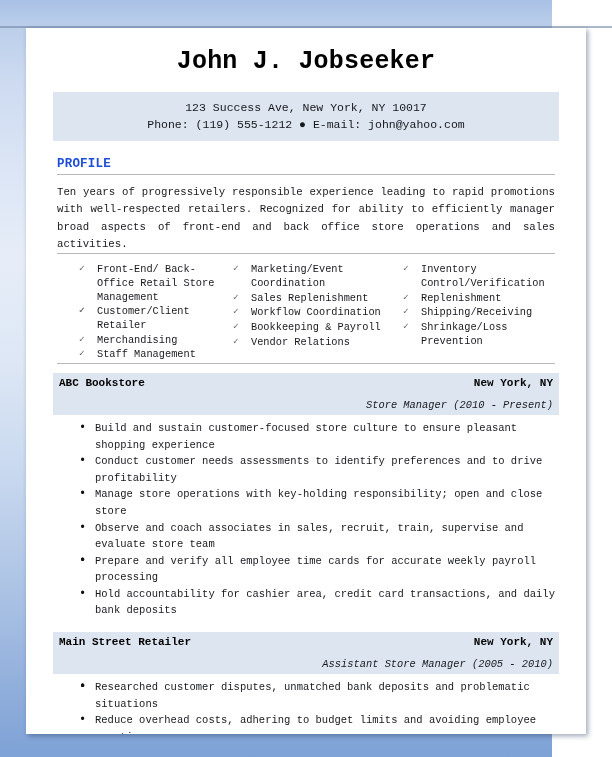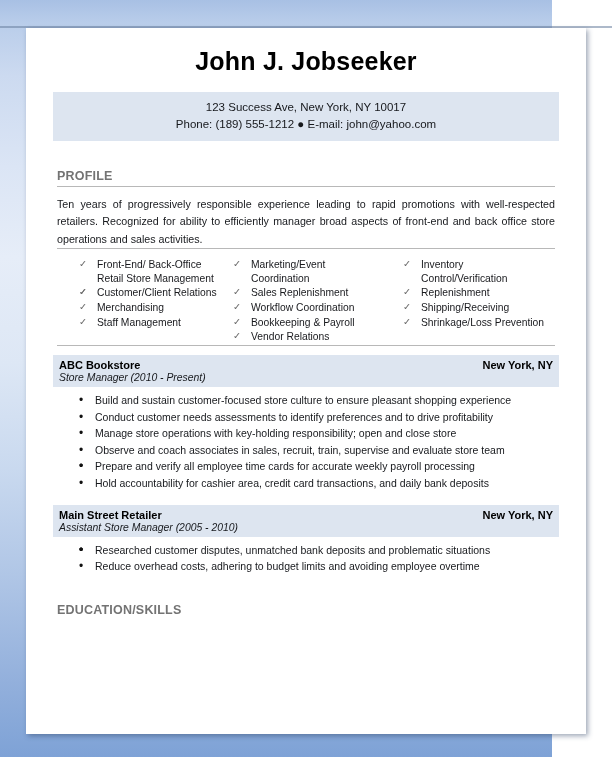--- a/index.html
+++ b/index.html
@@ -25,20 +25,21 @@
         #b9cdea 3%,
         #ccdaf0 10%,
         #dbe5f5 22%,
         #e6edf8 34%,
         #dde7f5 48%,
         #c9d9ef 62%,
         #b0c6e6 76%,
         #93b0dc 90%,
         #7ea2d6 100%);
     box-sizing: border-box;
+    font-family: Liberation Mono, monospace;
   }
   .frame-topline {
     position: absolute;
     left: 0; top: 26px;
     width: 612px; height: 2px;
     background: #6a7f9e;
     opacity: .55;
   }
 
   
@@ -79,22 +80,22 @@
     color: #16181c;
     line-height: 1.5;
   }
   .contact-line { display: block; }
 
   
   .section-head {
     font-size: 12.5px;
     font-weight: bold;
     letter-spacing: .2px;
-    color: #737373;
-    margin-top: 28px;
+    color: #1d4ed8;
+    margin-top: 16px;
     padding-bottom: 3px;
   }
   .section-rule {
     height: 1px;
     background: #b8b8b8;
     margin-bottom: 9px;
   }
 
   
   .profile-text {
@@ -160,21 +161,22 @@
   }
   .job-location {
     font-size: 11px;
     font-weight: bold;
     color: #000;
   }
   .job-title {
     font-size: 10.4px;
     font-style: italic;
     color: #17191d;
-    margin-top: 1px;
+    margin-top: 10px;
+    text-align: right;
   }
   .job-bullets {
     list-style: none;
     margin: 5px 0 0 0;
     padding: 0;
   }
   .job-bullets li {
     position: relative;
     padding-left: 38px;
     font-size: 10.5px;
@@ -198,38 +200,38 @@
 
   <div class="page">
     <div class="page-inner">
 
       <div class="name">John J. Jobseeker</div>
     </div>
 
     <div style="padding:0 27px;">
       <div class="contact-band">
         <span class="contact-line">123 Success Ave, New York, NY 10017</span>
-        <span class="contact-line">Phone: (189) 555-1212 ● E-mail: john@yahoo.com</span>
+        <span class="contact-line">Phone: (119) 555-1212 ● E-mail: john@yahoo.com</span>
       </div>
     </div>
 
     <div class="page-inner">
 
       <div class="section-head">PROFILE</div>
       <div class="section-rule"></div>
       <p class="profile-text">Ten years of progressively responsible experience leading to rapid promotions with well-respected retailers.  Recognized for ability to efficiently manager broad aspects of front-end and back office store operations and sales activities.</p>
 
       <div class="section-rule"></div>
 
       <div class="skills-wrap">
         <div class="skills-col c1">
           <ul>
               <li><span class="chk">✓</span><span>Front-End/ Back-Office Retail Store Management</span></li>
               <li><span class="chk">✓</span></li>
-              <li><span class="chk">✓</span><span>Customer/Client Relations</span></li>
+              <li><span class="chk">✓</span><span>Customer/Client Retailer</span></li>
               <li><span class="chk">✓</span><span>Merchandising</span></li>
               <li><span class="chk">✓</span><span>Staff Management</span></li>
             </ul>
         </div>
         <div class="skills-col c2">
           <ul>
               <li><span class="chk">✓</span><span>Marketing/Event Coordination</span></li>
               <li><span class="chk">✓</span><span>Sales Replenishment</span></li>
               <li><span class="chk">✓</span><span>Workflow Coordination</span></li>
               <li><span class="chk">✓</span><span>Bookkeeping &amp; Payroll</span></li>

